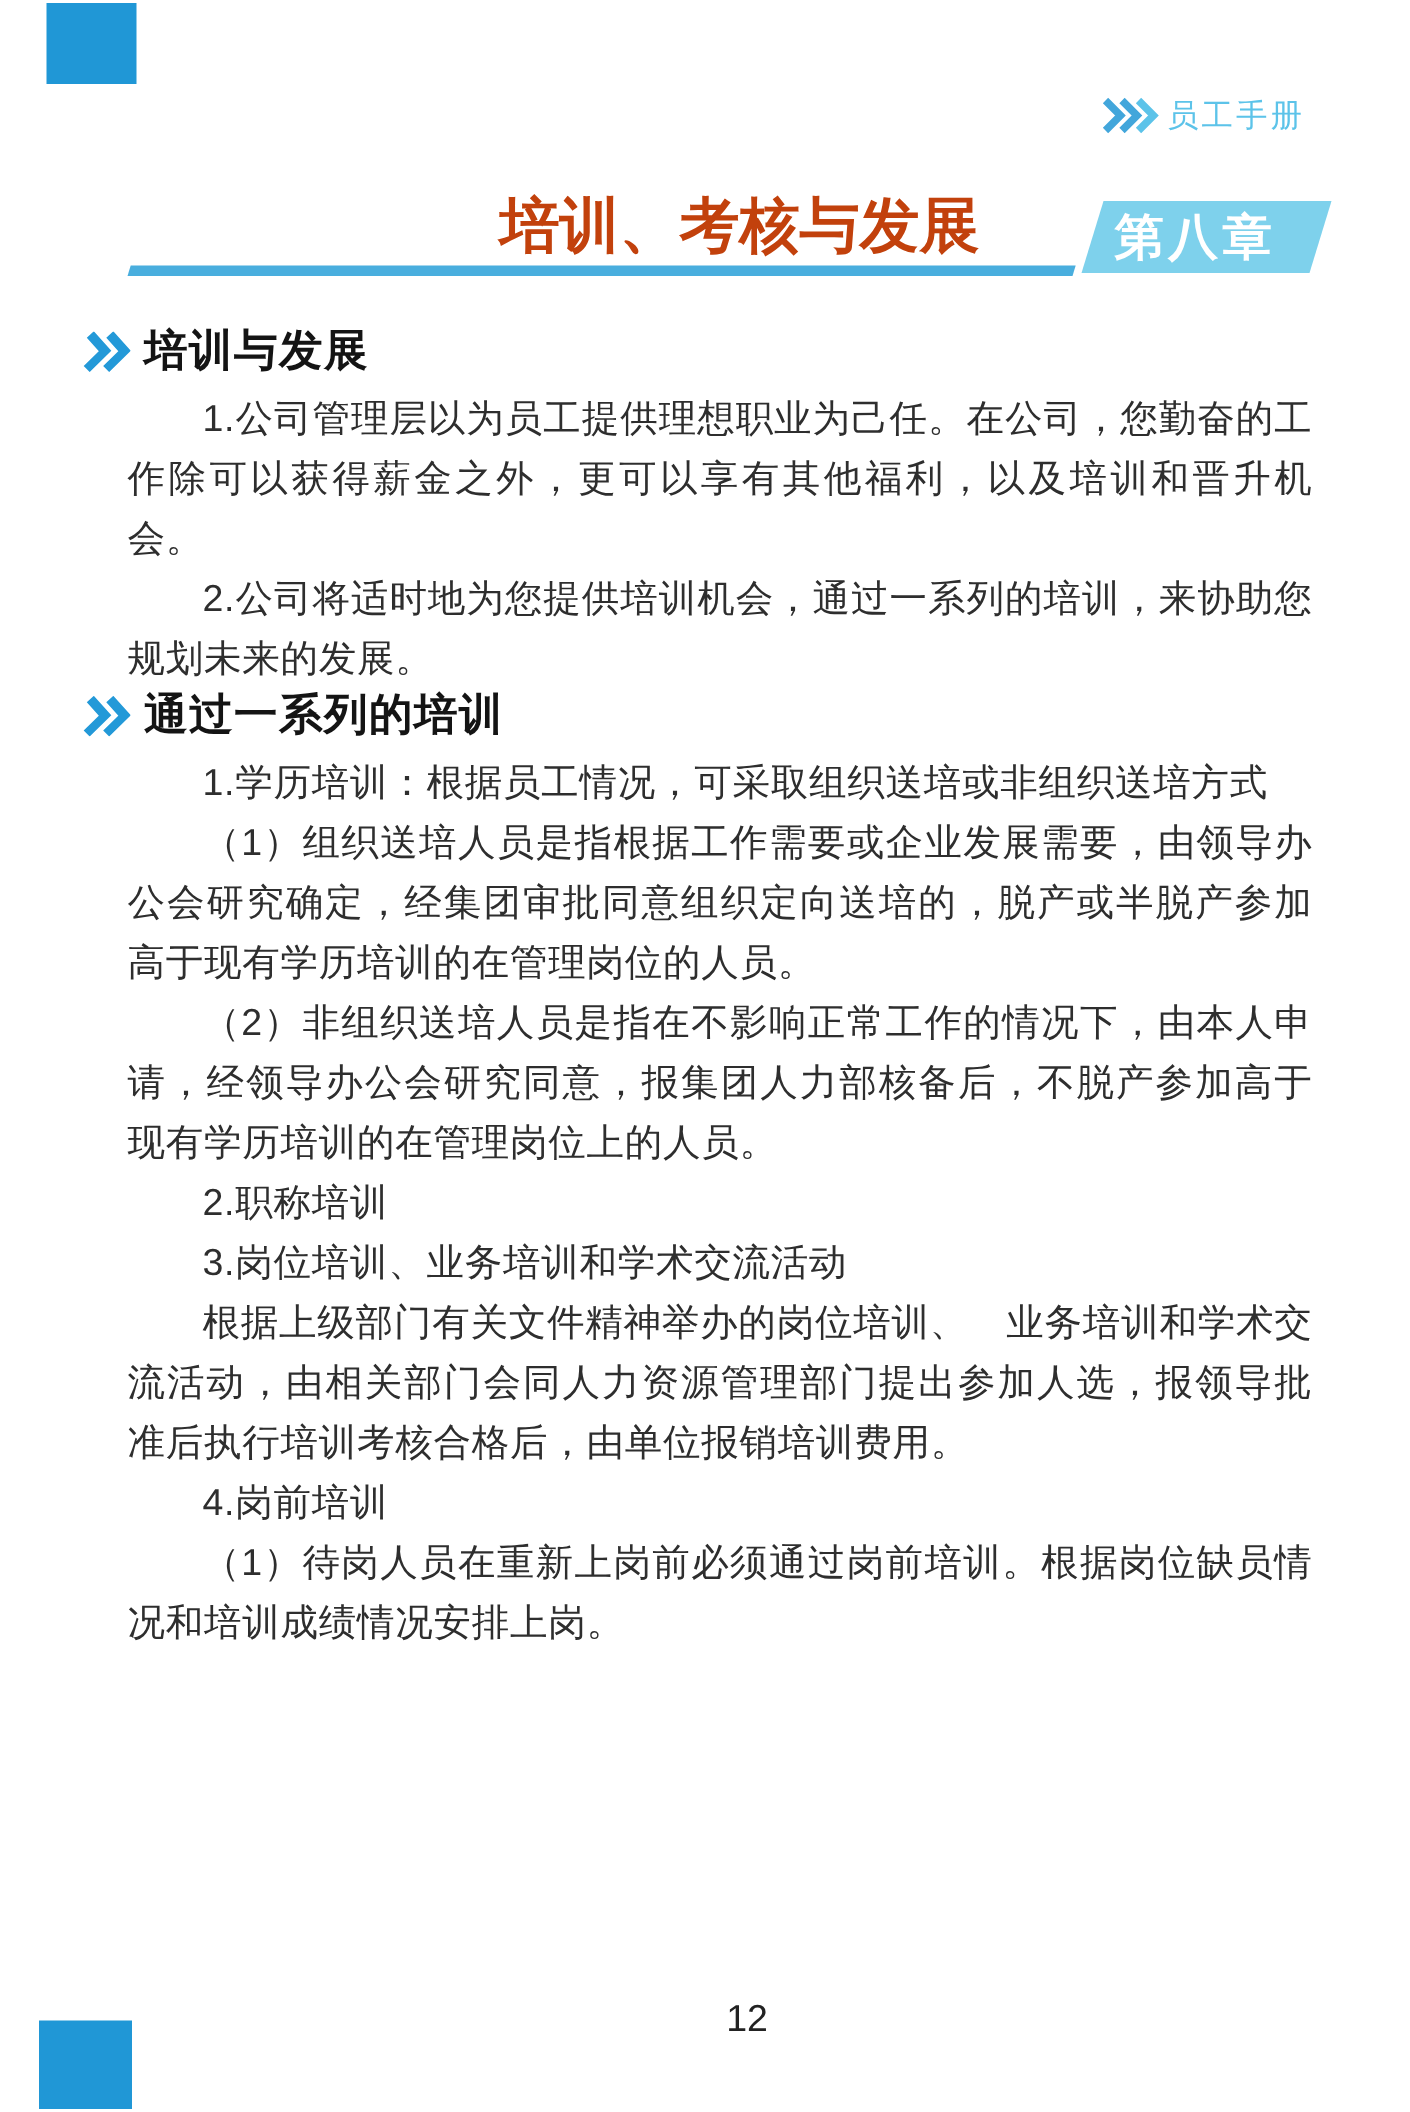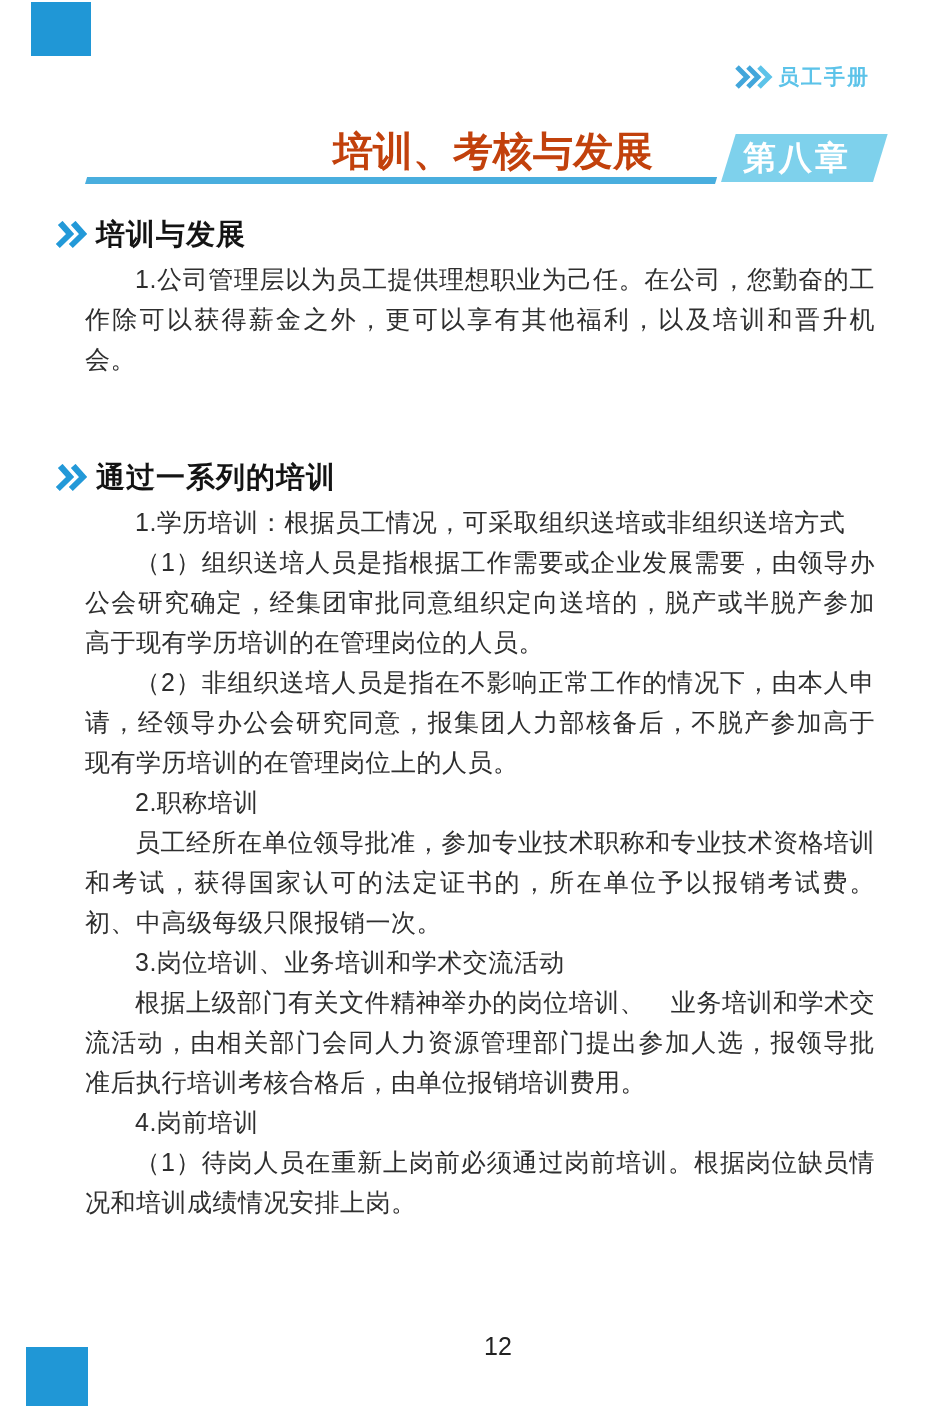--- a/index.html
+++ b/index.html
@@ -11,21 +11,21 @@
   .page{position:absolute;inset:0;width:940px;height:1408px;background:#ffffff;}
 
   
   .corner{position:absolute;background:#2097d6;}
   .corner.tl{left:31px;top:2px;width:60px;height:54px;}
   .corner.bl{left:26px;top:1347px;width:62px;height:59px;}
 
   
   .hdr{position:absolute;top:63px;right:70px;display:flex;align-items:center;gap:5px;}
   .hdr .chev{display:block;}
-  .hdr .brand{font-size:21px;letter-spacing:2px;color:#5cc3e9;font-weight:bold;}
+  .hdr .brand{font-size:21px;letter-spacing:2px;color:#5cc3e9;font-weight:normal;}
 
   
   .title{
     position:absolute;left:333px;top:128px;height:46px;line-height:46px;
     font-size:40px;font-weight:bold;color:#c2410c;letter-spacing:0px;white-space:nowrap;
   }
   .underline{
     position:absolute;left:85px;top:177px;width:630px;height:7px;background:#49aede;
     transform:skewX(-17deg);transform-origin:left bottom;
   }
@@ -87,36 +87,36 @@
   <div class="sec-head" id="sec1-head">
     <svg class="chev" width="31" height="27" viewBox="0 0 31 27" fill="none">
       <polyline points="3,2 14,13 3,25" stroke="#2399d8" stroke-width="6"></polyline>
       <polyline points="16,2 27,13 16,25" stroke="#2399d8" stroke-width="6"></polyline>
     </svg>
     <span class="txt">培训与发展</span>
   </div>
 
   <div class="body-block" id="blockA">
     <p>1.公司管理层以为员工提供理想职业为己任。在公司，您勤奋的工作除可以获得薪金之外，更可以享有其他福利，以及培训和晋升机会。</p>
+    <p>2.公司将适时地为您提供培训机会，通过一系列的培训，来协助您规划未来的发展。</p>
   </div>
 
   <div class="sec-head" id="sec2-head">
     <svg class="chev" width="31" height="27" viewBox="0 0 31 27" fill="none">
       <polyline points="3,2 14,13 3,25" stroke="#2399d8" stroke-width="6"></polyline>
       <polyline points="16,2 27,13 16,25" stroke="#2399d8" stroke-width="6"></polyline>
     </svg>
     <span class="txt">通过一系列的培训</span>
   </div>
 
   <div class="body-block" id="blockB">
     <p>1.学历培训：根据员工情况，可采取组织送培或非组织送培方式</p>
     <p>（1）组织送培人员是指根据工作需要或企业发展需要，由领导办公会研究确定，经集团审批同意组织定向送培的，脱产或半脱产参加高于现有学历培训的在管理岗位的人员。</p>
     <p>（2）非组织送培人员是指在不影响正常工作的情况下，由本人申请，经领导办公会研究同意，报集团人力部核备后，不脱产参加高于现有学历培训的在管理岗位上的人员。</p>
     <p>2.职称培训</p>
-    <p>员工经所在单位领导批准，参加专业技术职称和专业技术资格培训和考试，获得国家认可的法定证书的，所在单位予以报销考试费。初、中高级每级只限报销一次。</p>
     <p>3.岗位培训、业务培训和学术交流活动</p>
     <p>根据上级部门有关文件精神举办的岗位培训、　业务培训和学术交流活动，由相关部门会同人力资源管理部门提出参加人选，报领导批准后执行培训考核合格后，由单位报销培训费用。</p>
     <p>4.岗前培训</p>
     <p>（1）待岗人员在重新上岗前必须通过岗前培训。根据岗位缺员情况和培训成绩情况安排上岗。</p>
   </div>
 
   <div class="pagenum">12</div>
 
 </div>
 

